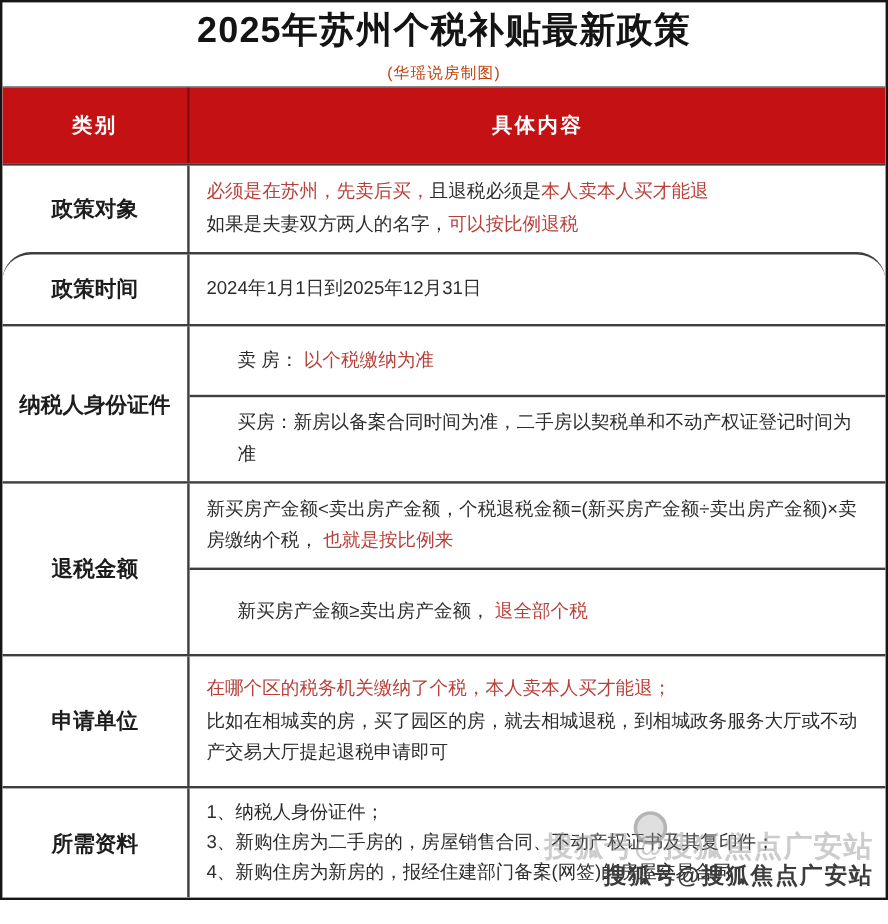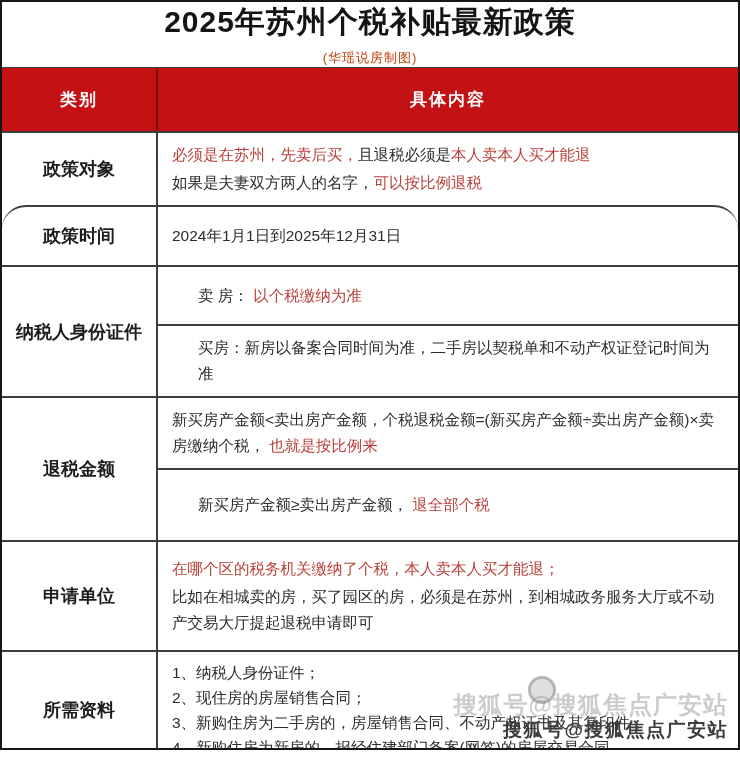--- a/index.html
+++ b/index.html
@@ -163,29 +163,28 @@
         <div class="subcell">
           <p class="line"><span class="seg black">新买房产金额≥卖出房产金额， </span><span class="seg red">退全部个税</span></p>
         </div>
       </div>
     </div>
 
     <div class="row row-5">
       <div class="cell-label">申请单位</div>
       <div class="cell-content">
         <p class="line"><span class="seg red">在哪个区的税务机关缴纳了个税，本人卖本人买才能退；</span></p>
-        <p class="line"><span class="seg black">比如在相城卖的房，买了园区的房，必须是在苏州，到相城政务服务大厅或不动产交易大厅提起退税申请即可</span></p>
+        <p class="line"><span class="seg black">比如在相城卖的房，买了园区的房，就去相城退税，到相城政务服务大厅或不动产交易大厅提起退税申请即可</span></p>
       </div>
     </div>
 
     <div class="row row-6">
       <div class="cell-label">所需资料</div>
       <div class="cell-content">
         <p class="line"><span class="seg black">1、纳税人身份证件；</span></p>
-        <p class="line"><span class="seg black">2、现住房的房屋销售合同；</span></p>
         <p class="line"><span class="seg black">3、新购住房为二手房的，房屋销售合同、不动产权证书及其复印件；</span></p>
         <p class="line"><span class="seg black">4、新购住房为新房的，报经住建部门备案(网签)的房屋交易合同</span></p>
       </div>
     </div>
 
   </div>
 
   <div class="wm-circle"></div>
   <div class="wm-faint">搜狐号@搜狐焦点广安站</div>
   <div class="wm-dark">搜狐号@搜狐焦点广安站</div>

